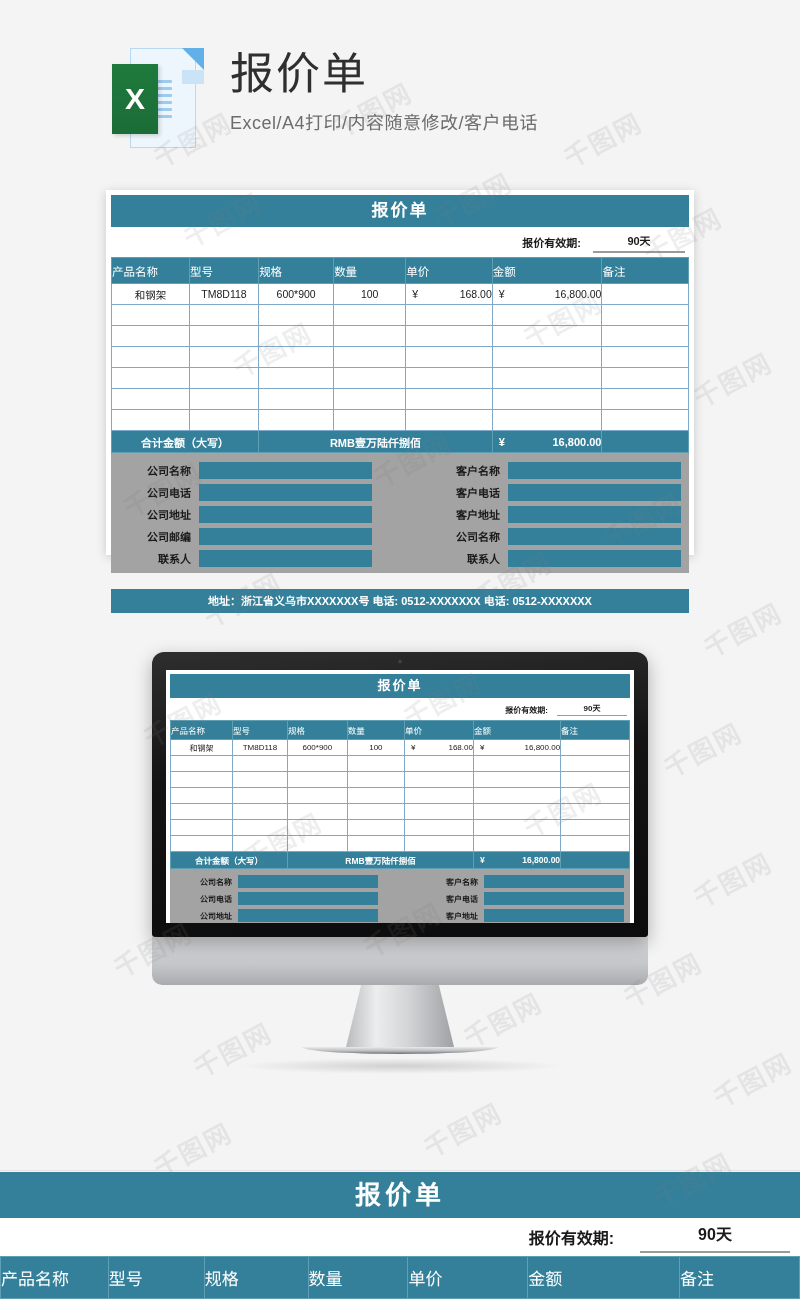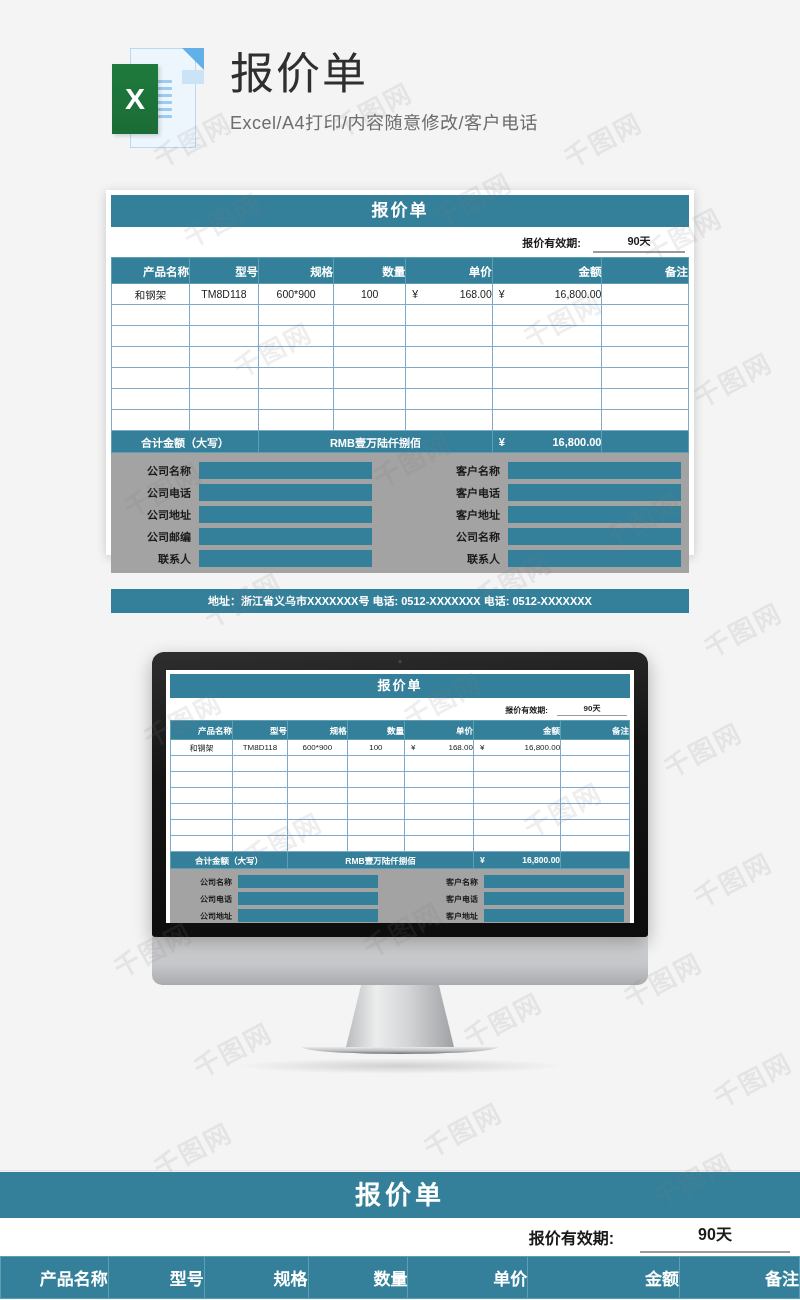--- a/index.html
+++ b/index.html
@@ -107,22 +107,22 @@
     background: #ffffff;
   }
   .validity .v-label { font-weight: 700; color: #1a1a1a; }
   .validity .v-value {
     font-weight: 700; color: #1a1a1a; text-align: center;
     border-bottom: 2px solid #9a9a9a;
   }
 
   table.q { border-collapse: collapse; width: 100%; table-layout: fixed; }
   table.q th {
-    background: #34809A; color: #fff; font-weight: 700;
-    border: 1px solid #5f9fb4; text-align: right;
+    background: #34809A; color: #fff; font-weight: 400;
+    border: 1px solid #5f9fb4; text-align: left;
   }
   table.q td {
     background: #fff; color: #1a1a1a;
     border: 1px solid #7fa8c9; text-align: center;
   }
   table.q td.cur {
     text-align: right; position: relative;
   }
   table.q td.cur .yen { position: absolute; left: 6px; }
   table.q tr.total td {

